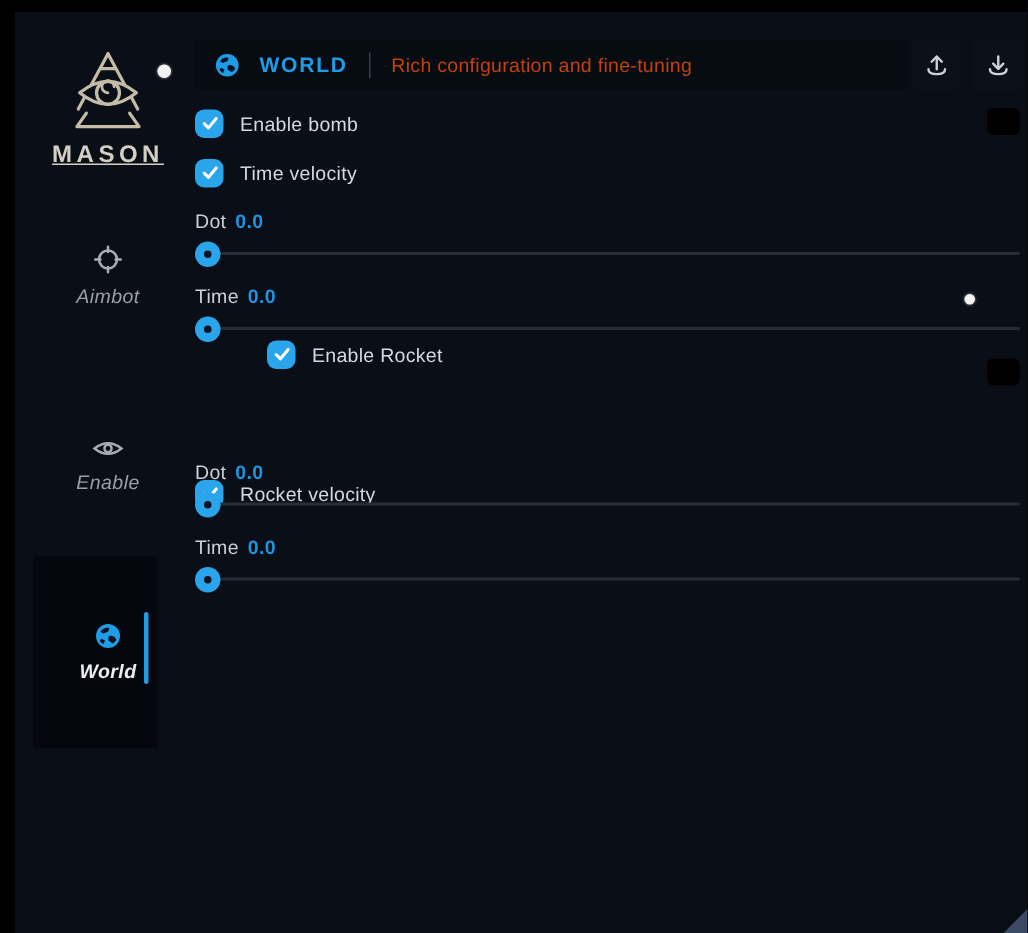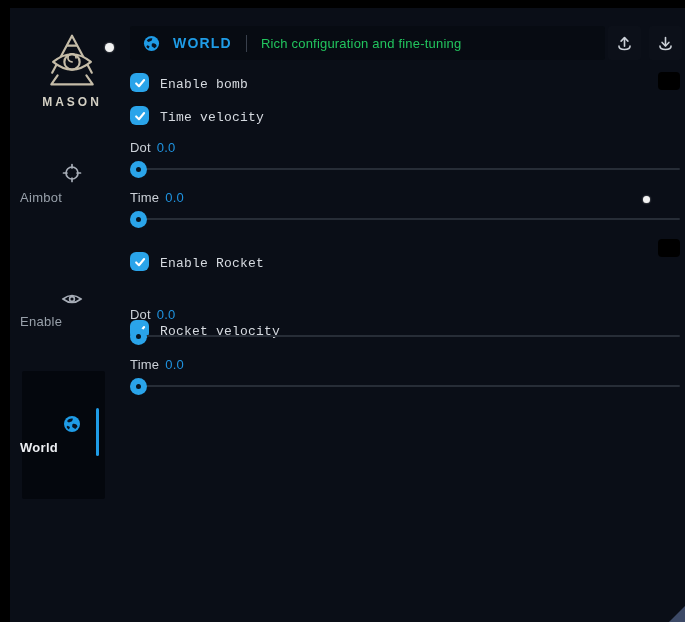--- a/index.html
+++ b/index.html
@@ -8,69 +8,69 @@
     position:relative; background:#000;
     font-family:"Liberation Sans", sans-serif;
     overflow:hidden;
   }
   .window { position:absolute; left:10px; top:8px; width:675px; height:614px; background:#0a0e17; }
 
   
   .sidebar { position:absolute; left:10px; top:8px; width:110px; height:614px; }
   .logo-wrap { position:absolute; left:0; top:16px; width:104px; text-align:center; }
   .logo-wrap svg { display:block; margin:0 auto; }
-  .logo-text { margin-top:5px; font-size:12px; font-weight:bold; letter-spacing:3px; color:#d3cfc3; }
-  .nav-item { position:absolute; left:0; width:104px; cursor:default; }
+  .logo-text { margin-top:5px; font-size:16px; font-weight:bold; letter-spacing:3px; color:#d3cfc3;text-decoration:underline; }
+  .nav-item { position:absolute; left:0; width:104px; text-align:center; cursor:default;font-style:italic; }
   .nav-item .nav-icon { display:flex; justify-content:center; margin-bottom:7px; }
   .nav-item .nav-label { font-size:13px; color:#98a0aa; letter-spacing:.3px; }
   .nav-aimbot { top:147px; }
   .nav-visuals { top:275px; }
   .nav-world { top:399px; }
   .nav-world .nav-label { color:#eceef2; font-weight:bold; }
   .nav-misc { top:527px; }
   .selected-bg { position:absolute; left:2px; top:355px; width:83px; height:128px; background:#04070d; border-radius:2px; }
   .selected-bar { position:absolute; left:76px; top:392px; width:3px; height:48px; background:#1f9ce6; border-radius:2px; }
   .ellipsis-icon { display:flex; justify-content:center; gap:5px; margin-bottom:9px; padding-top:5px; }
   .ellipsis-icon span { width:3px; height:3px; border-radius:50%; background:#a7adb7; }
 
   
   .header-bar {
     position:absolute; left:120px; top:18px; width:475px; height:34px;
     background:#070b12; border-radius:3px;
     display:flex; align-items:center; padding:0 13px;
   }
   .header-title { color:#1f9ce6; font-size:14px; font-weight:bold; letter-spacing:1.2px; margin-left:13px; }
   .header-divider { width:1px; height:17px; background:#39404c; margin:0 14px; }
-  .header-subtitle { color:#22c55e; font-size:13px; letter-spacing:.2px; }
+  .header-subtitle { color:#c2410c; font-size:13px; letter-spacing:.2px; }
   .icon-btn {
     position:absolute; top:18px; width:33px; height:34px;
     background:#0c1019; border-radius:3px;
     display:flex; align-items:center; justify-content:center; cursor:default;
   }
   .btn-upload { left:598px; }
   .btn-download { left:639px; }
 
   
-  .check-row { position:absolute; left:120px; display:flex; align-items:flex-end; height:20px; cursor:default;font-family:Liberation Mono, monospace; }
+  .check-row { position:absolute; left:120px; display:flex; align-items:center; height:20px; cursor:default; }
   .checkbox {
     width:19px; height:19px; border-radius:6px; background:#2aa4ea;
     display:flex; align-items:center; justify-content:center; flex:0 0 auto;
   }
   .check-label { margin-left:11px; font-size:13px; color:#d6dae0; letter-spacing:.2px; }
   .row-enable-bomb { top:64px; }
   .row-bomb-velocity { top:97px; }
-  .row-enable-rocket { top:243px; }
+  .row-enable-rocket { top:218px;margin-left:48px; }
   .row-rocket-velocity { top:264px;margin-top:47px; }
 
   .swatch { position:absolute; left:648px; width:22px; height:18px; border-radius:4px; background:#000; }
   .swatch-bomb { top:64px; }
   .swatch-rocket { top:231px; }
 
   .slider-label { position:absolute; left:120px; font-size:13px; color:#ccd1d8; letter-spacing:.2px; }
-  .slider-label .slider-value { color:#1f93e0; font-weight:normal; margin-left:6px; }
+  .slider-label .slider-value { color:#1f93e0; font-weight:bold; margin-left:6px; }
   .lbl-dot1 { top:132px; } .lbl-time1 { top:182px; }
   .lbl-dot2 { top:299px; } .lbl-time2 { top:349px; }
 
   .track { position:absolute; left:120px; width:550px; height:2px; background:#272d37; border-radius:1px; }
   .trk1 { top:160px; } .trk2 { top:210px; } .trk3 { top:327px; } .trk4 { top:377px; }
   .thumb { position:absolute; left:120px; width:17px; height:17px; border-radius:50%; background:#2aa4ea; }
   .thumb::after { content:""; position:absolute; left:6px; top:6px; width:5px; height:5px; border-radius:50%; background:#081521; }
   .th1 { top:153px; } .th2 { top:203px; } .th3 { top:320px; } .th4 { top:370px; }
 
   

